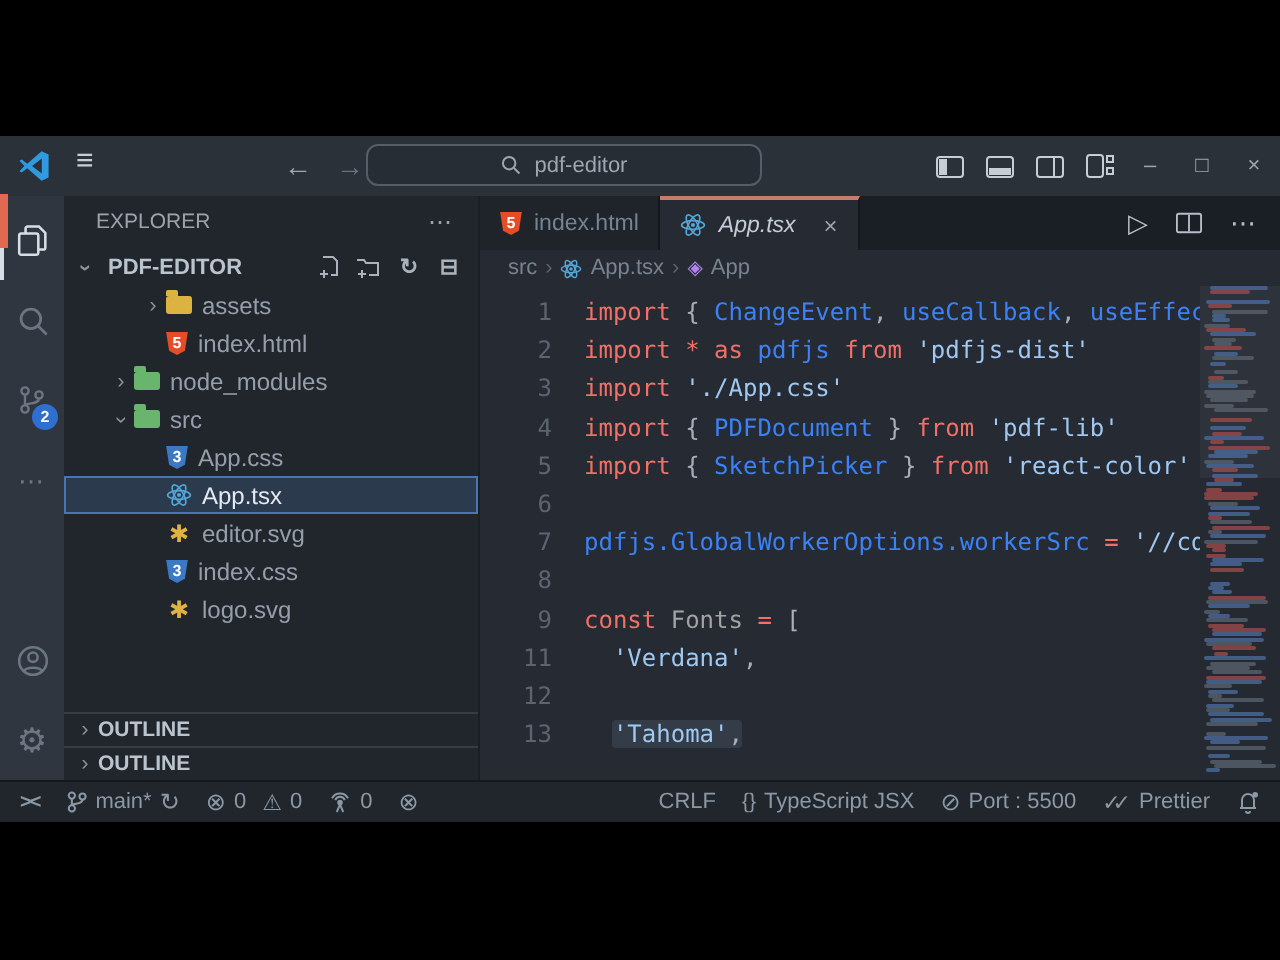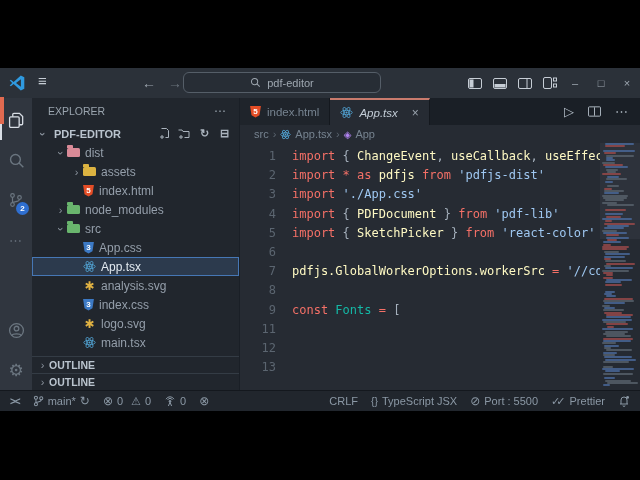--- a/index.html
+++ b/index.html
@@ -88,22 +88,22 @@
   .breadcrumbs .sep { color:#5b6570; font-size:11px; }
   .crumb { display:flex; align-items:center; gap:4px; cursor:pointer; }
   .sym-ico { color:#b083f0; font-size:10px; }
 
   .code-wrap { position:relative; flex:1; min-height:0; overflow:hidden; }
   .code-lines { position:absolute; inset:0 40px 0 0; overflow:hidden; font-family:"DejaVu Sans Mono", monospace;
                 font-size:12px; line-height:19.2px; padding-top:4px; }
   .code-line { height:19.2px; display:flex; white-space:pre; }
   .code-line .ln { width:36px; flex:0 0 36px; text-align:right; color:#5b6570; padding-right:0; }
   .code-line .ltxt { padding-left:16px; }
-  .tk-k { color:#f47067; } .tk-s { color:#9fc8f2; } .tk-b { color:#14b8a6; }
-  .tk-d { color:#fef9c3; } .tk-p { color:#a5b0bc; }
+  .tk-k { color:#f47067; } .tk-s { color:#9fc8f2; } .tk-b { color:#a3a3a3; }
+  .tk-d { color:#3b82f6; } .tk-p { color:#a5b0bc; }
   .hl { background:#343d47; border-radius:2px; }
 
   .minimap { position:absolute; top:0; right:0; bottom:0; width:40px; background:#252a32; cursor:pointer; }
   .minimap-slider { position:absolute; top:0; left:0; right:0; height:96px; background:rgba(205,217,229,0.05); }
   .mm-row { height:2px; margin-bottom:0.35px; border-radius:1px; }
 
   
   .statusbar { height:21px; flex:0 0 21px; background:#21262d; border-top:1px solid #14181e;
                display:flex; align-items:center; padding:0 10px; color:#8b98a5; font-size:11px; }
   .sb-left, .sb-right { display:flex; align-items:center; gap:13px; }
@@ -230,25 +230,20 @@
                 <svg width="13" height="12" viewBox="0 0 13 12" fill="none" stroke="currentColor">
                     <path d="M0.5 2 h3.5 l1 1.5 H11 V9.5 H6.5"></path>
                     <path d="M3 7 v4 M1 9 h4"></path>
                   </svg>
               </span>
               <span class="tico">↻</span>
               <span class="tico">⊟</span>
             </span>
           </div>
 
-        <div class="tree-row" style="padding-left: 22px;">
-              <span class="chev open">›</span>
-              <span class="f-icon" style="background: rgb(217, 138, 151);"></span>
-              <span class="tree-label">dist</span>
-            </div>
             <div class="tree-row" style="padding-left: 38px;">
               <span class="chev">›</span>
               <span class="f-icon" style="background: rgb(220, 179, 65);"></span>
               <span class="tree-label">assets</span>
             </div>
             <div class="tree-row" style="padding-left: 38px;">
               <span class="chev"></span>
               <span class="shield" style="background: rgb(228, 77, 38);">5</span>
               <span class="tree-label">index.html</span>
             </div>
@@ -275,43 +270,31 @@
                     <ellipse cx="8" cy="8" rx="7" ry="2.7" transform="rotate(60 8 8)"></ellipse>
                     <ellipse cx="8" cy="8" rx="7" ry="2.7" transform="rotate(120 8 8)"></ellipse>
                   </g>
                   <circle cx="8" cy="8" r="1.3" fill="#53a7d8"></circle>
                 </svg></span>
               <span class="tree-label">App.tsx</span>
             </div>
             <div class="tree-row" style="padding-left: 38px;">
               <span class="chev"></span>
               <span class="svg-star">✱</span>
-              <span class="tree-label">analysis.svg</span>
+              <span class="tree-label">editor.svg</span>
             </div>
             <div class="tree-row" style="padding-left: 38px;">
               <span class="chev"></span>
               <span class="shield" style="background: rgb(60, 121, 196);">3</span>
               <span class="tree-label">index.css</span>
             </div>
             <div class="tree-row" style="padding-left: 38px;">
               <span class="chev"></span>
               <span class="svg-star">✱</span>
               <span class="tree-label">logo.svg</span>
-            </div>
-            <div class="tree-row" style="padding-left: 38px;">
-              <span class="chev"></span>
-              <span class="react-ico"><svg width="13" height="13" viewBox="0 0 16 16">
-                  <g stroke="#53a7d8" fill="none" stroke-width="1">
-                    <ellipse cx="8" cy="8" rx="7" ry="2.7"></ellipse>
-                    <ellipse cx="8" cy="8" rx="7" ry="2.7" transform="rotate(60 8 8)"></ellipse>
-                    <ellipse cx="8" cy="8" rx="7" ry="2.7" transform="rotate(120 8 8)"></ellipse>
-                  </g>
-                  <circle cx="8" cy="8" r="1.3" fill="#53a7d8"></circle>
-                </svg></span>
-              <span class="tree-label">main.tsx</span>
             </div>
           </div>
         <div id="sb-sections">
 
         <div class="sb-section">
               <span class="chev">›</span>
               <span>OUTLINE</span>
             </div>
             <div class="sb-section">
               <span class="chev">›</span>
@@ -379,23 +362,23 @@
           <div class="code-lines" id="code-lines">
               <div class="code-line"><span class="ln">1</span><span class="ltxt"><span class="tk-k">import </span><span class="tk-p">{ </span><span class="tk-d">ChangeEvent</span><span class="tk-p">, </span><span class="tk-d">useCallback</span><span class="tk-p">, </span><span class="tk-d">useEffect</span></span></div>
               <div class="code-line"><span class="ln">2</span><span class="ltxt"><span class="tk-k">import </span><span class="tk-k">* </span><span class="tk-k">as </span><span class="tk-d">pdfjs </span><span class="tk-k">from </span><span class="tk-s">'pdfjs-dist'</span></span></div>
               <div class="code-line"><span class="ln">3</span><span class="ltxt"><span class="tk-k">import </span><span class="tk-s">'./App.css'</span></span></div>
               <div class="code-line"><span class="ln">4</span><span class="ltxt"><span class="tk-k">import </span><span class="tk-p">{ </span><span class="tk-d">PDFDocument</span><span class="tk-p"> } </span><span class="tk-k">from </span><span class="tk-s">'pdf-lib'</span></span></div>
               <div class="code-line"><span class="ln">5</span><span class="ltxt"><span class="tk-k">import </span><span class="tk-p">{ </span><span class="tk-d">SketchPicker</span><span class="tk-p"> } </span><span class="tk-k">from </span><span class="tk-s">'react-color'</span></span></div>
               <div class="code-line"><span class="ln">6</span><span class="ltxt"></span></div>
               <div class="code-line"><span class="ln">7</span><span class="ltxt"><span class="tk-d">pdfjs.GlobalWorkerOptions.workerSrc </span><span class="tk-k">= </span><span class="tk-s">'//cdn</span></span></div>
               <div class="code-line"><span class="ln">8</span><span class="ltxt"></span></div>
               <div class="code-line"><span class="ln">9</span><span class="ltxt"><span class="tk-k">const </span><span class="tk-b">Fonts </span><span class="tk-k">= </span><span class="tk-p">[</span></span></div>
-              <div class="code-line"><span class="ln">11</span></div>
+              <div class="code-line"><span class="ln">11</span><span class="ltxt">  <span class="tk-s">'Verdana'</span><span class="tk-p">,</span></span></div>
               <div class="code-line"><span class="ln">12</span></div>
-              <div class="code-line"><span class="ln">13</span></div>
+              <div class="code-line"><span class="ln">13</span><span class="ltxt">  <span class="hl"><span class="tk-s">'Tahoma'</span><span class="tk-p">,</span></span></span></div>
             </div>
           <div class="minimap" id="minimap">
             <div class="minimap-slider"></div>
           <div class="mm-row" style="margin-left: 4.59909px; width: 29.7884px; background: rgb(76, 110, 163); opacity: 0.75;"></div>
               <div class="mm-row" style="margin-left: 5.44717px; width: 19.549px; background: rgb(163, 76, 76); opacity: 0.75;"></div>
               <div class="mm-row"></div>
               <div class="mm-row" style="margin-left: 3.43682px; width: 31.9229px; background: rgb(76, 110, 163); opacity: 0.75;"></div>
               <div class="mm-row" style="margin-left: 3.80943px; width: 12.6646px; background: rgb(163, 76, 76); opacity: 0.75;"></div>
               <div class="mm-row" style="margin-left: 6.24912px; width: 27.8336px; background: rgb(91, 101, 112); opacity: 0.75;"></div>
               <div class="mm-row" style="margin-left: 6.20789px; width: 7.18271px; background: rgb(76, 110, 163); opacity: 0.75;"></div>

